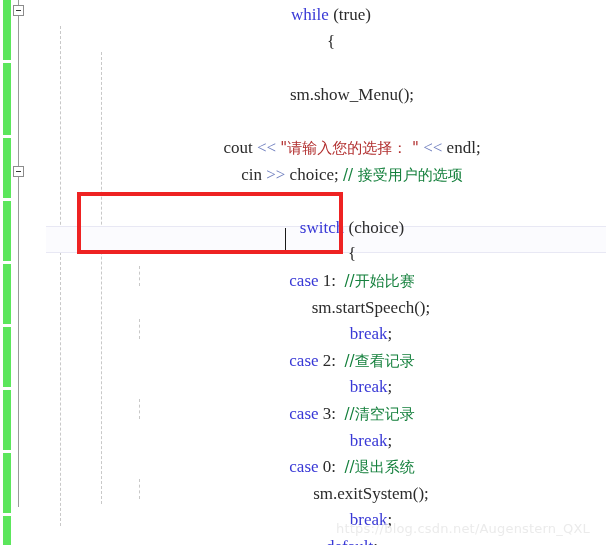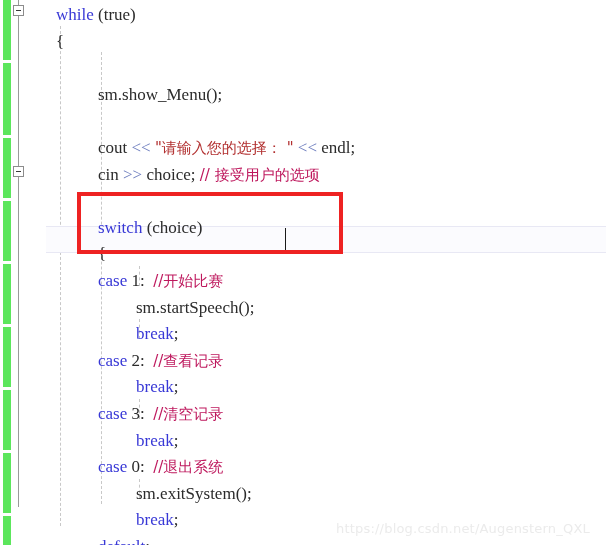--- a/index.html
+++ b/index.html
@@ -81,28 +81,29 @@
     width: 606px;
     font-size: 17px;
     line-height: 26.6px;
     white-space: pre;
   }
   .ln {
     position: absolute;
     left: 0;
     width: 606px;
     height: 26.6px;
+    text-align: center;
   }
   .ln > span { vertical-align: baseline; }
 
   .kw      { color: #3838d6; }
   .plain   { color: #2b2b2b; }
   .op      { color: #6f7fbf; }
   .str     { color: #b23030; }
-  .cmt     { color: #be185d; }
+  .cmt     { color: #15803d; }
   .cn      { font-family: "DejaVu Sans", sans-serif; font-size: 15px; }
 
   
   .anno-box {
     position: absolute;
     border: 4px solid #ee2222;
     box-sizing: border-box;
     pointer-events: none;
   }
 

